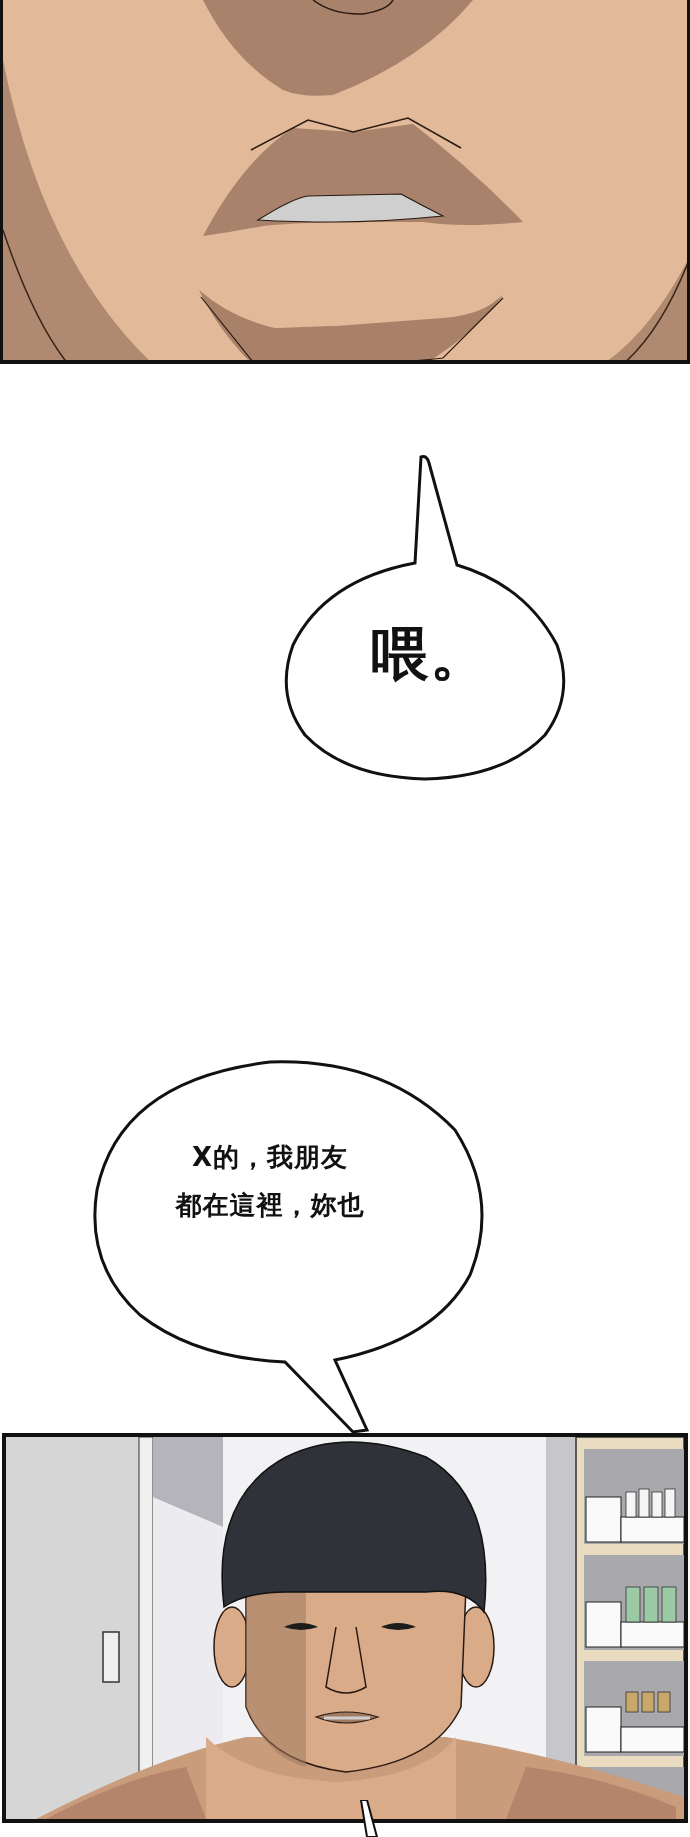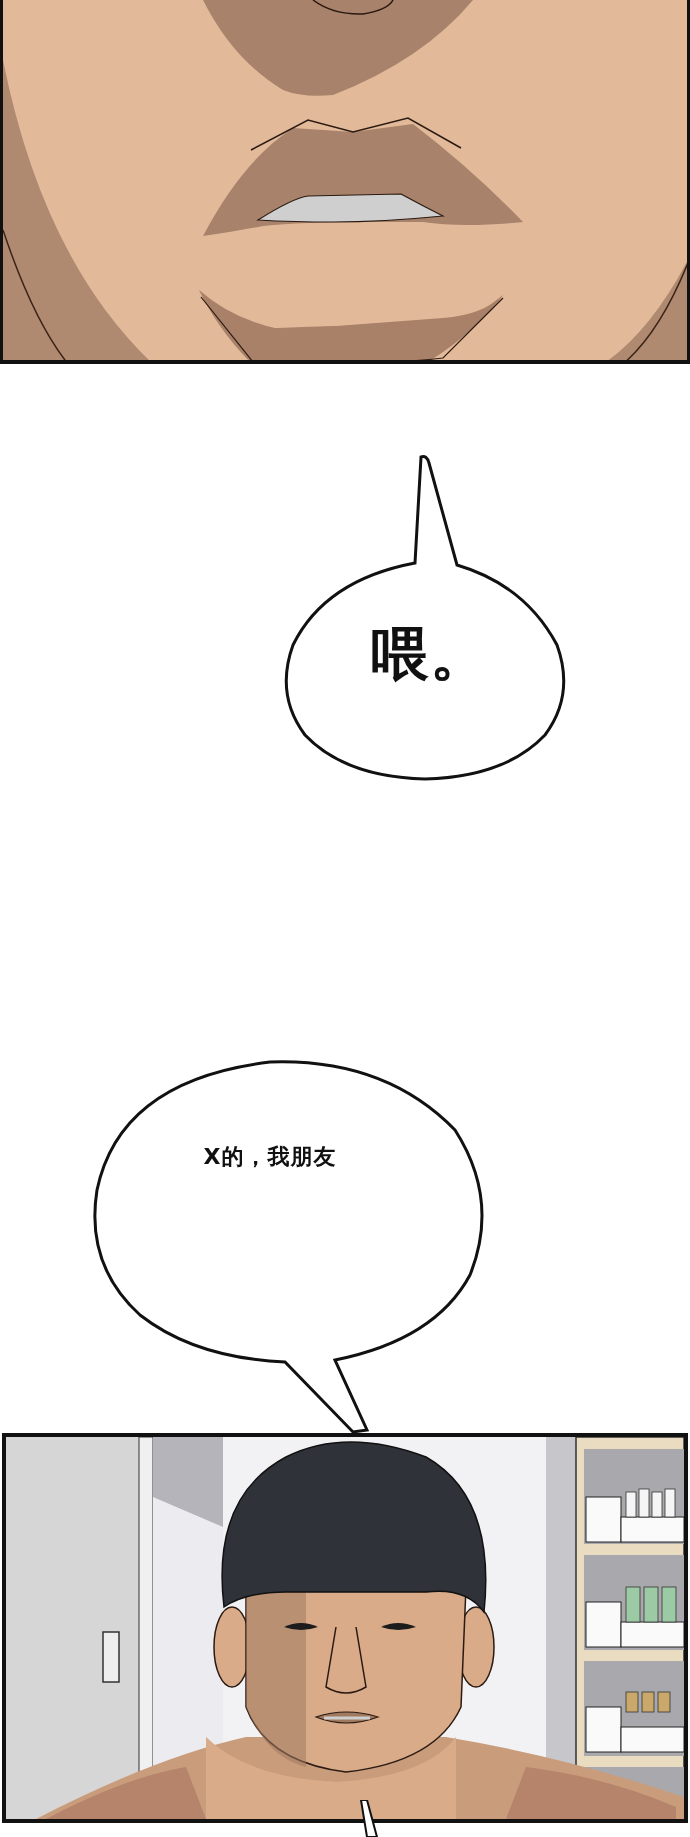--- a/index.html
+++ b/index.html
@@ -4,21 +4,21 @@
   <style>
     html, body { margin: 0; padding: 0; background: #ffffff; }
     body { width: 690px; height: 1837px; position: relative; overflow: hidden; font-family: "DejaVu Sans", sans-serif; }
     .abs { position: absolute; }
     .panel { position: absolute; overflow: hidden; box-sizing: border-box; }
     #panel-1 { left: 0; top: 0; width: 690px; height: 364px; background: #e2b999; border-left: 3px solid #111; border-right: 3px solid #111; border-bottom: 4px solid #111; }
     #panel-2 { left: 2px; top: 1433px; width: 686px; height: 390px; background: #d6d6d6; border: 4px solid #111; }
     svg { display: block; }
     .bubble-text { position: absolute; color: #111; font-weight: bold; text-align: center; letter-spacing: 1px; }
     #bubble-1-text { left: 370px; top: 622px; width: 120px; font-size: 58px; line-height: 64px; }
-    #bubble-2-text { left: 110px; top: 1133px; width: 320px; font-size: 22px; line-height: 48px; }
+    #bubble-2-text { left: 110px; top: 1133px; width: 320px; font-size: 26px; line-height: 48px; }
     #bubble-2-text div { white-space: nowrap; }
   </style>
 </head>
 <body>
 
 <div id="panel-1" class="panel">
   <svg width="690" height="364" viewBox="0 0 690 364">
 
     <path d="M0,60 Q40,260 150,364 L0,364 Z" fill="#b08a70"></path>
     <path d="M690,250 Q650,330 600,364 L690,364 Z" fill="#b08a70"></path>
@@ -43,20 +43,21 @@
 <svg class="abs" style="left:275px;top:445px;" width="300" height="340" viewBox="0 0 300 340">
   <path d="M146,12 Q152,10 154,18 L182,120 Q250,140 282,200 Q300,250 270,290 Q230,332 150,334 Q70,332 30,290 Q0,250 18,200 Q50,135 140,118 Z" fill="#ffffff" stroke="#111" stroke-width="3"></path>
 </svg>
 <div id="bubble-1-text" class="bubble-text">喂。</div>
 
 <svg class="abs" style="left:85px;top:1050px;" width="410" height="400" viewBox="0 0 410 400">
   <path d="M185,12 Q300,8 370,80 Q415,150 385,225 Q350,290 250,310 L282,380 L268,382 L200,312 Q110,308 55,265 Q0,215 12,140 Q35,30 185,12 Z" fill="#ffffff" stroke="#111" stroke-width="3"></path>
 </svg>
 <div id="bubble-2-text" class="bubble-text">
   <div>X的，我朋友</div>
+  <div>都在這裡，妳也</div>
 </div>
 
 <div id="panel-2" class="panel">
   <svg width="678" height="382" viewBox="0 0 678 382">
 
     <rect x="0" y="0" width="135" height="382" fill="#d6d6d6"></rect>
     <rect x="133" y="0" width="14" height="382" fill="#f0f0f0" stroke="#333" stroke-width="1"></rect>
     <rect x="147" y="0" width="70" height="382" fill="#ecebf0"></rect>
     <path d="M147,0 L217,0 L217,90 L147,60 Z" fill="#b5b4ba"></path>
     <rect x="97" y="195" width="16" height="50" fill="#eeeeee" stroke="#333" stroke-width="1.5"></rect>

